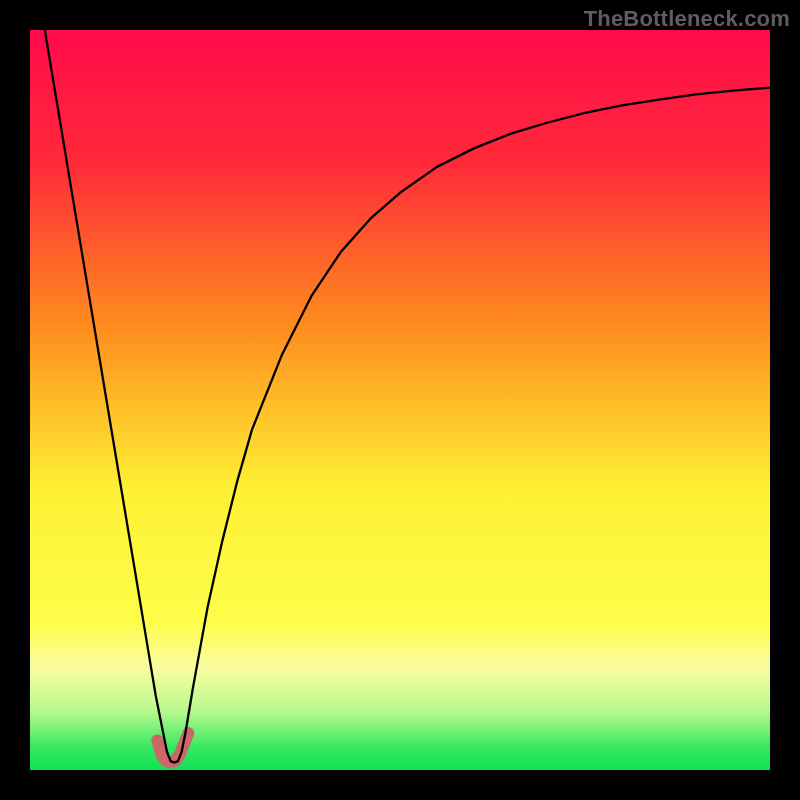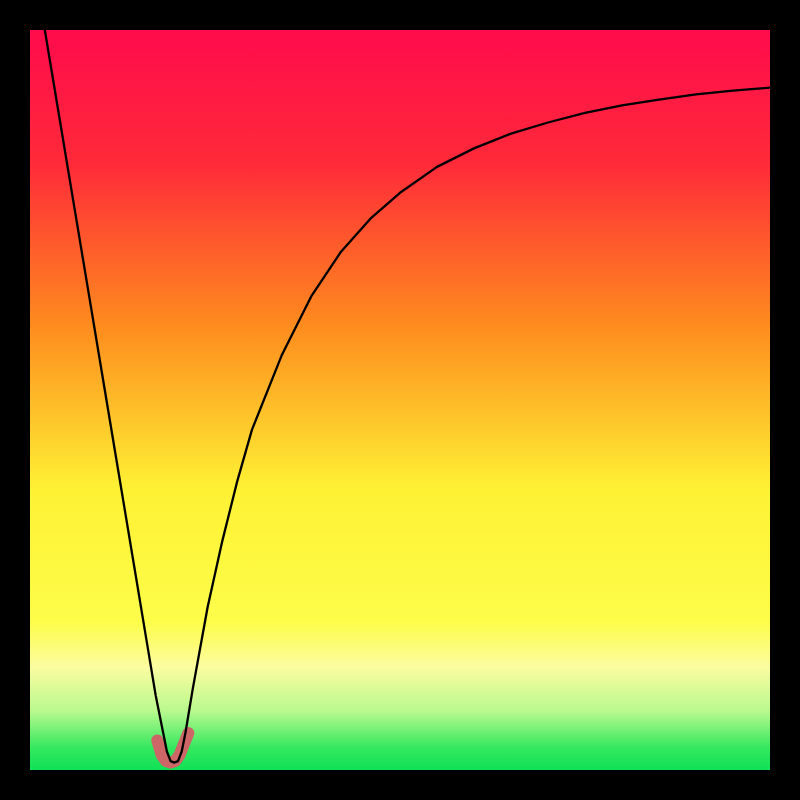--- a/index.html
+++ b/index.html
@@ -32,20 +32,21 @@
     left: 30px;
     top: 30px;
     width: 740px;
     height: 740px;
   }
 </style>
 </head>
 <body>
 
 <div class="frame">
+  <div class="watermark">TheBottleneck.com</div>
 
   <svg class="plot" viewBox="0 0 740 740">
     <defs>
       <linearGradient id="bg-grad" x1="0" y1="0" x2="0" y2="1">
       <stop offset="0%" stop-color="#ff0b4c"></stop>
           <stop offset="18%" stop-color="#ff2a39"></stop>
           <stop offset="40%" stop-color="#fe8c1e"></stop>
           <stop offset="62%" stop-color="#fef134"></stop>
           <stop offset="80%" stop-color="#fdfd4a"></stop>
           <stop offset="86%" stop-color="#fcfca0"></stop>

